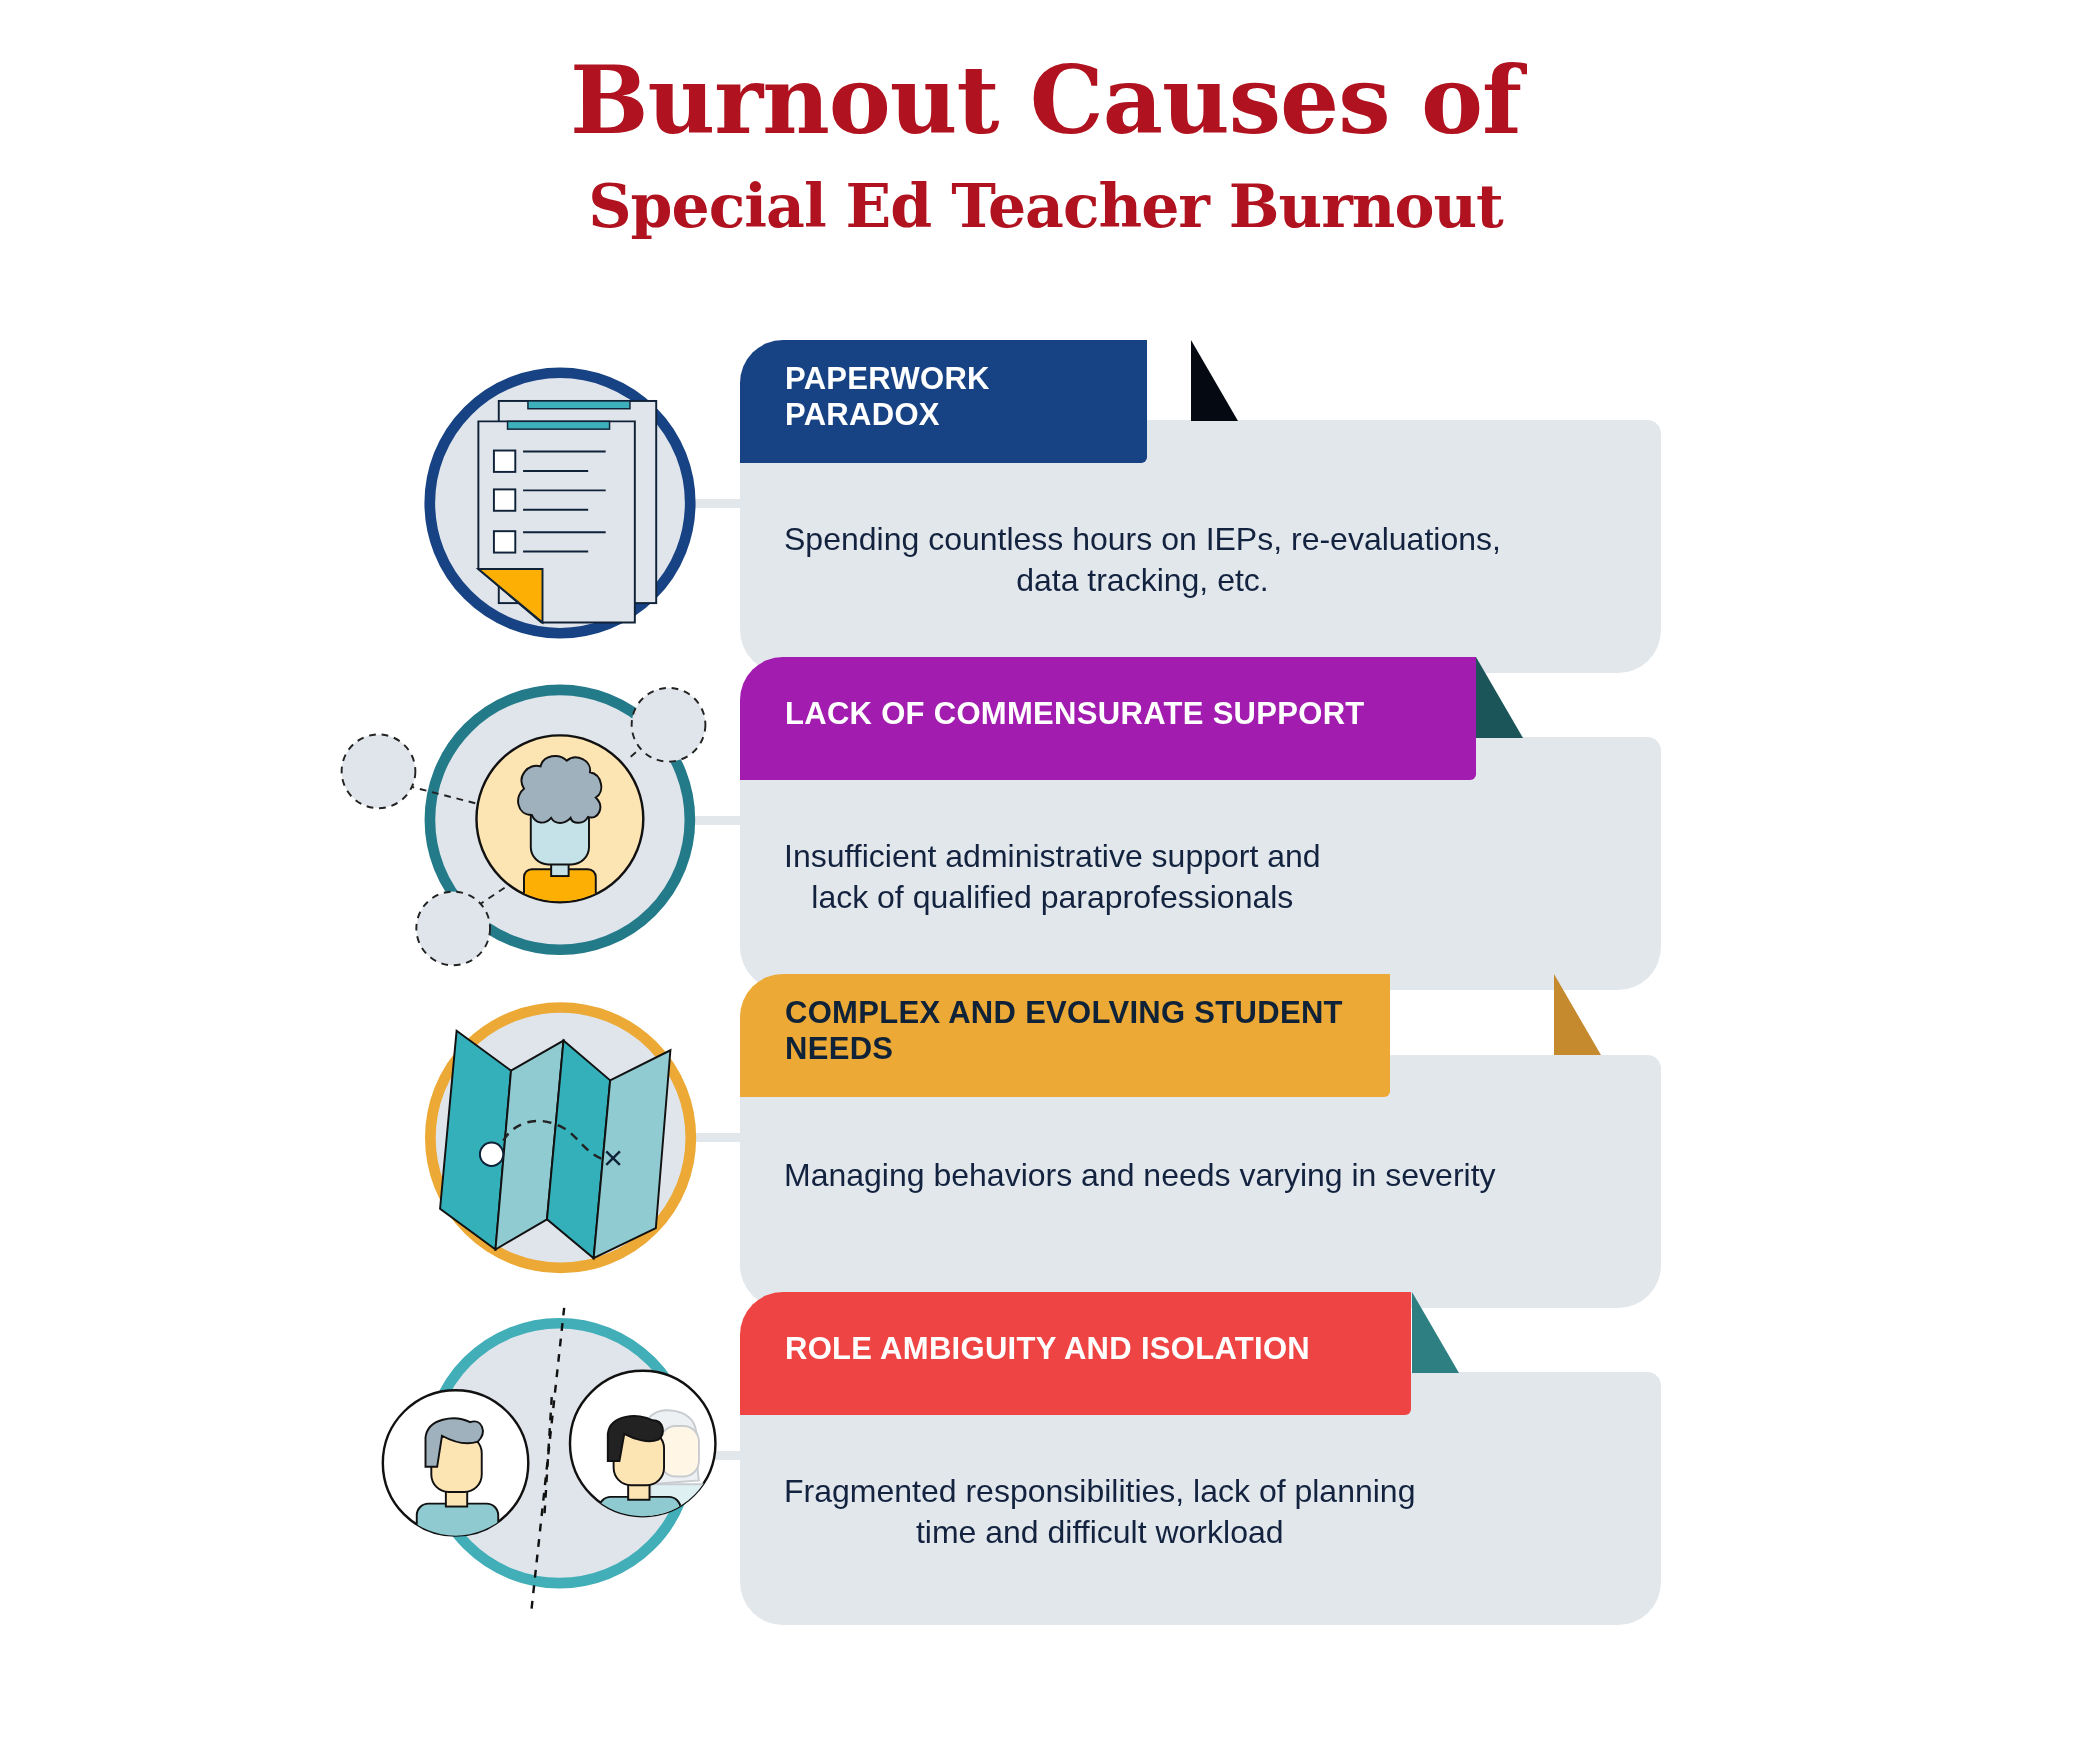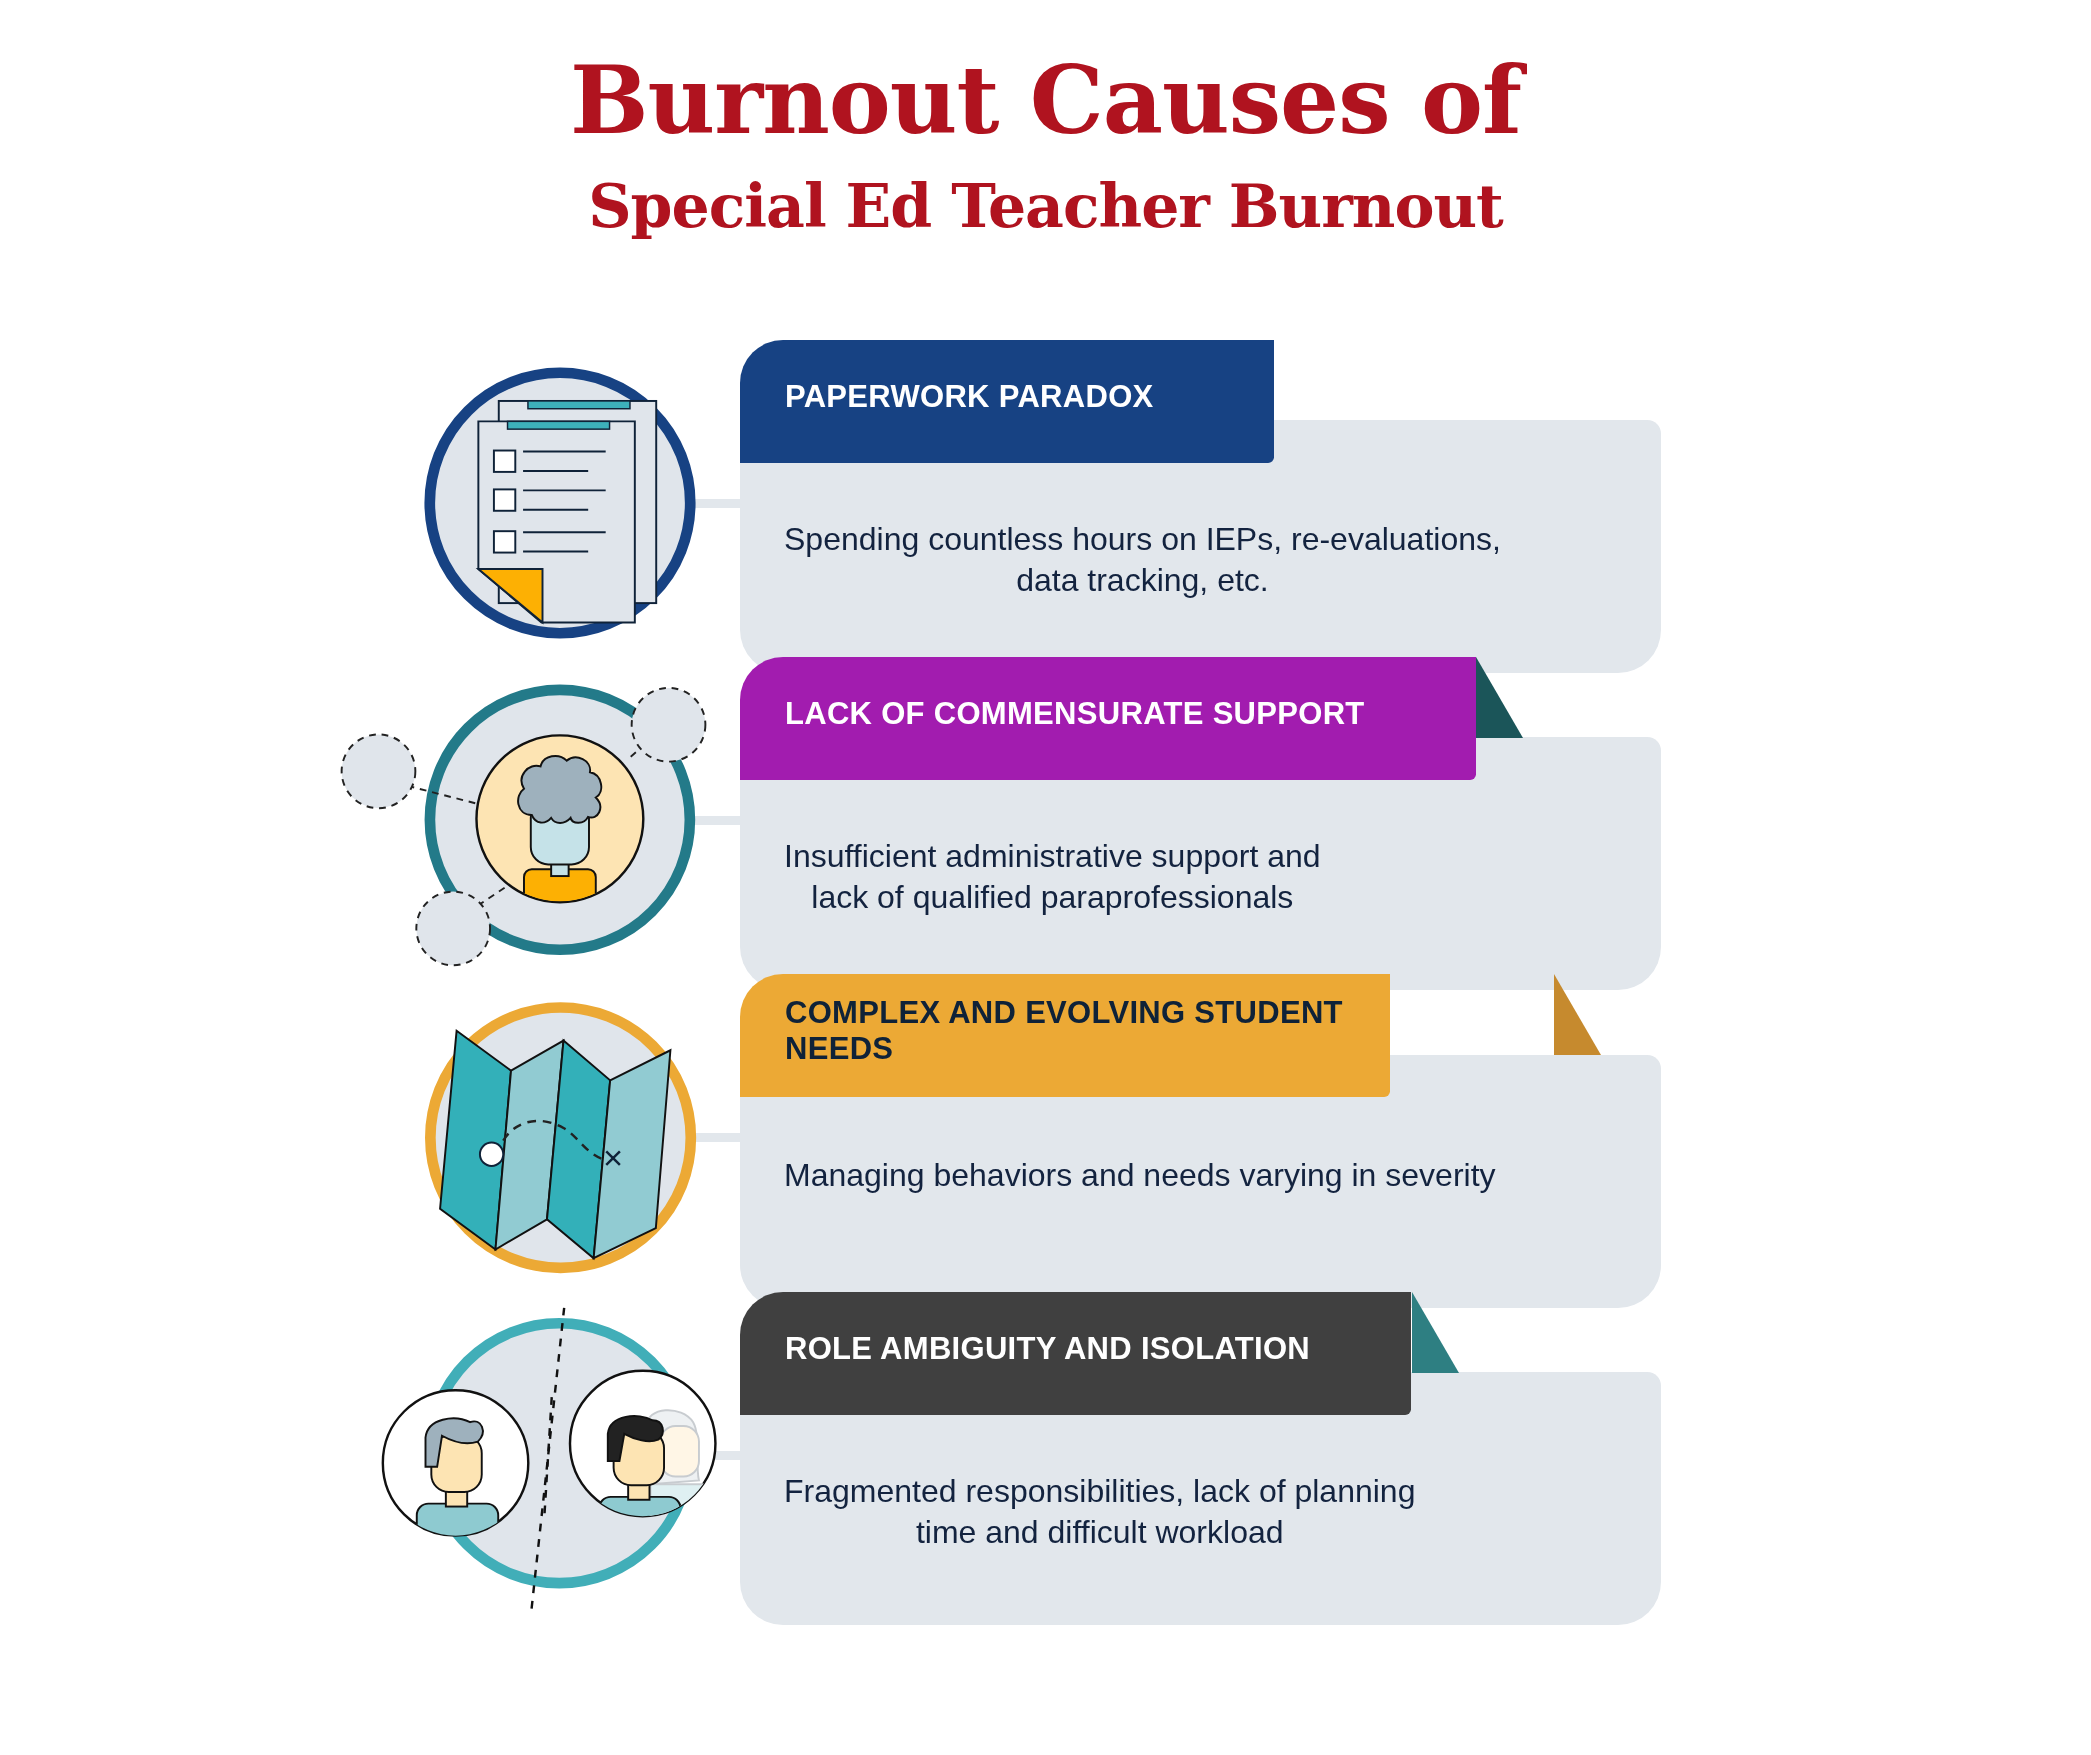--- a/index.html
+++ b/index.html
@@ -18,21 +18,21 @@
 </head>
 <body>
 
 <div class="title l1">Burnout Causes of</div>
 <div class="title l2">Special Ed Teacher Burnout</div>
 
 <div>
   <div class="connector" style="left:679px; top:499px; width:78px;"></div>
   <div class="card-body" style="left:740px; top:420px; width:921px; height:253px;"></div>
   <div class="fold" style="left:1191px; top:340px; border-left:47px solid #050a12; border-top:81px solid transparent;"></div>
-  <div class="tab" style="left:740px; top:340px; width:534px; height:123px; background:#174283;">
+  <div class="tab" style="left:740px; top:340px; width:407px; height:123px; background:#174283;">
     <span class="tab-label" style="color:#ffffff;">PAPERWORK PARADOX</span>
   </div>
   <div class="desc" style="top:519px;">
     <div>Spending countless hours on IEPs, re-evaluations,</div>
     <div>data tracking, etc.</div>
   </div>
   <svg class="icon" style="left:422px; top:365px;" width="276" height="276" viewBox="0 0 284 284">
     <circle cx="142" cy="142" r="134" fill="#e0e5eb" stroke="#174283" stroke-width="11"></circle>
     <rect x="79" y="37" width="162" height="208" fill="#e0e5eb" stroke="#0f2238" stroke-width="2"></rect>
     <rect x="109" y="37" width="105" height="8" fill="#3db0bb" stroke="#0f2238" stroke-width="1.5"></rect>
@@ -103,21 +103,21 @@
     <circle cx="86" cy="169" r="12" fill="#fff" stroke="#0f2238" stroke-width="2"></circle>
     <line x1="204" y1="166" x2="218" y2="180" stroke="#0f2238" stroke-width="2.5"></line>
     <line x1="218" y1="166" x2="204" y2="180" stroke="#0f2238" stroke-width="2.5"></line>
   </svg>
 </div>
 
 <div>
   <div class="connector" style="left:679px; top:1451px; width:78px;"></div>
   <div class="card-body" style="left:740px; top:1372px; width:921px; height:253px;"></div>
   <div class="fold" style="left:1412px; top:1292px; border-left:47px solid #2e7f82; border-top:81px solid transparent;"></div>
-  <div class="tab" style="left:740px; top:1292px; width:671px; height:123px; background:#404040;">
+  <div class="tab" style="left:740px; top:1292px; width:671px; height:123px; background:#ef4444;">
     <span class="tab-label" style="color:#ffffff;">ROLE AMBIGUITY AND ISOLATION</span>
   </div>
   <div class="desc" style="top:1471px;">
     <div>Fragmented responsibilities, lack of planning</div>
     <div>time and difficult workload</div>
   </div>
   <svg class="icon" style="left:369px; top:1300px;" width="369" height="320" viewBox="0 0 380 330">
     <circle cx="196" cy="158" r="134" fill="#e0e5eb" stroke="#41aeb8" stroke-width="11"></circle>
     <line x1="201" y1="8" x2="167" y2="322" stroke="#111" stroke-width="2.5" stroke-dasharray="8 8"></line>
     <line x1="184" y1="100" x2="185" y2="225" stroke="#111" stroke-width="2.5" stroke-dasharray="8 8" transform="rotate(4 184 160)"></line>

